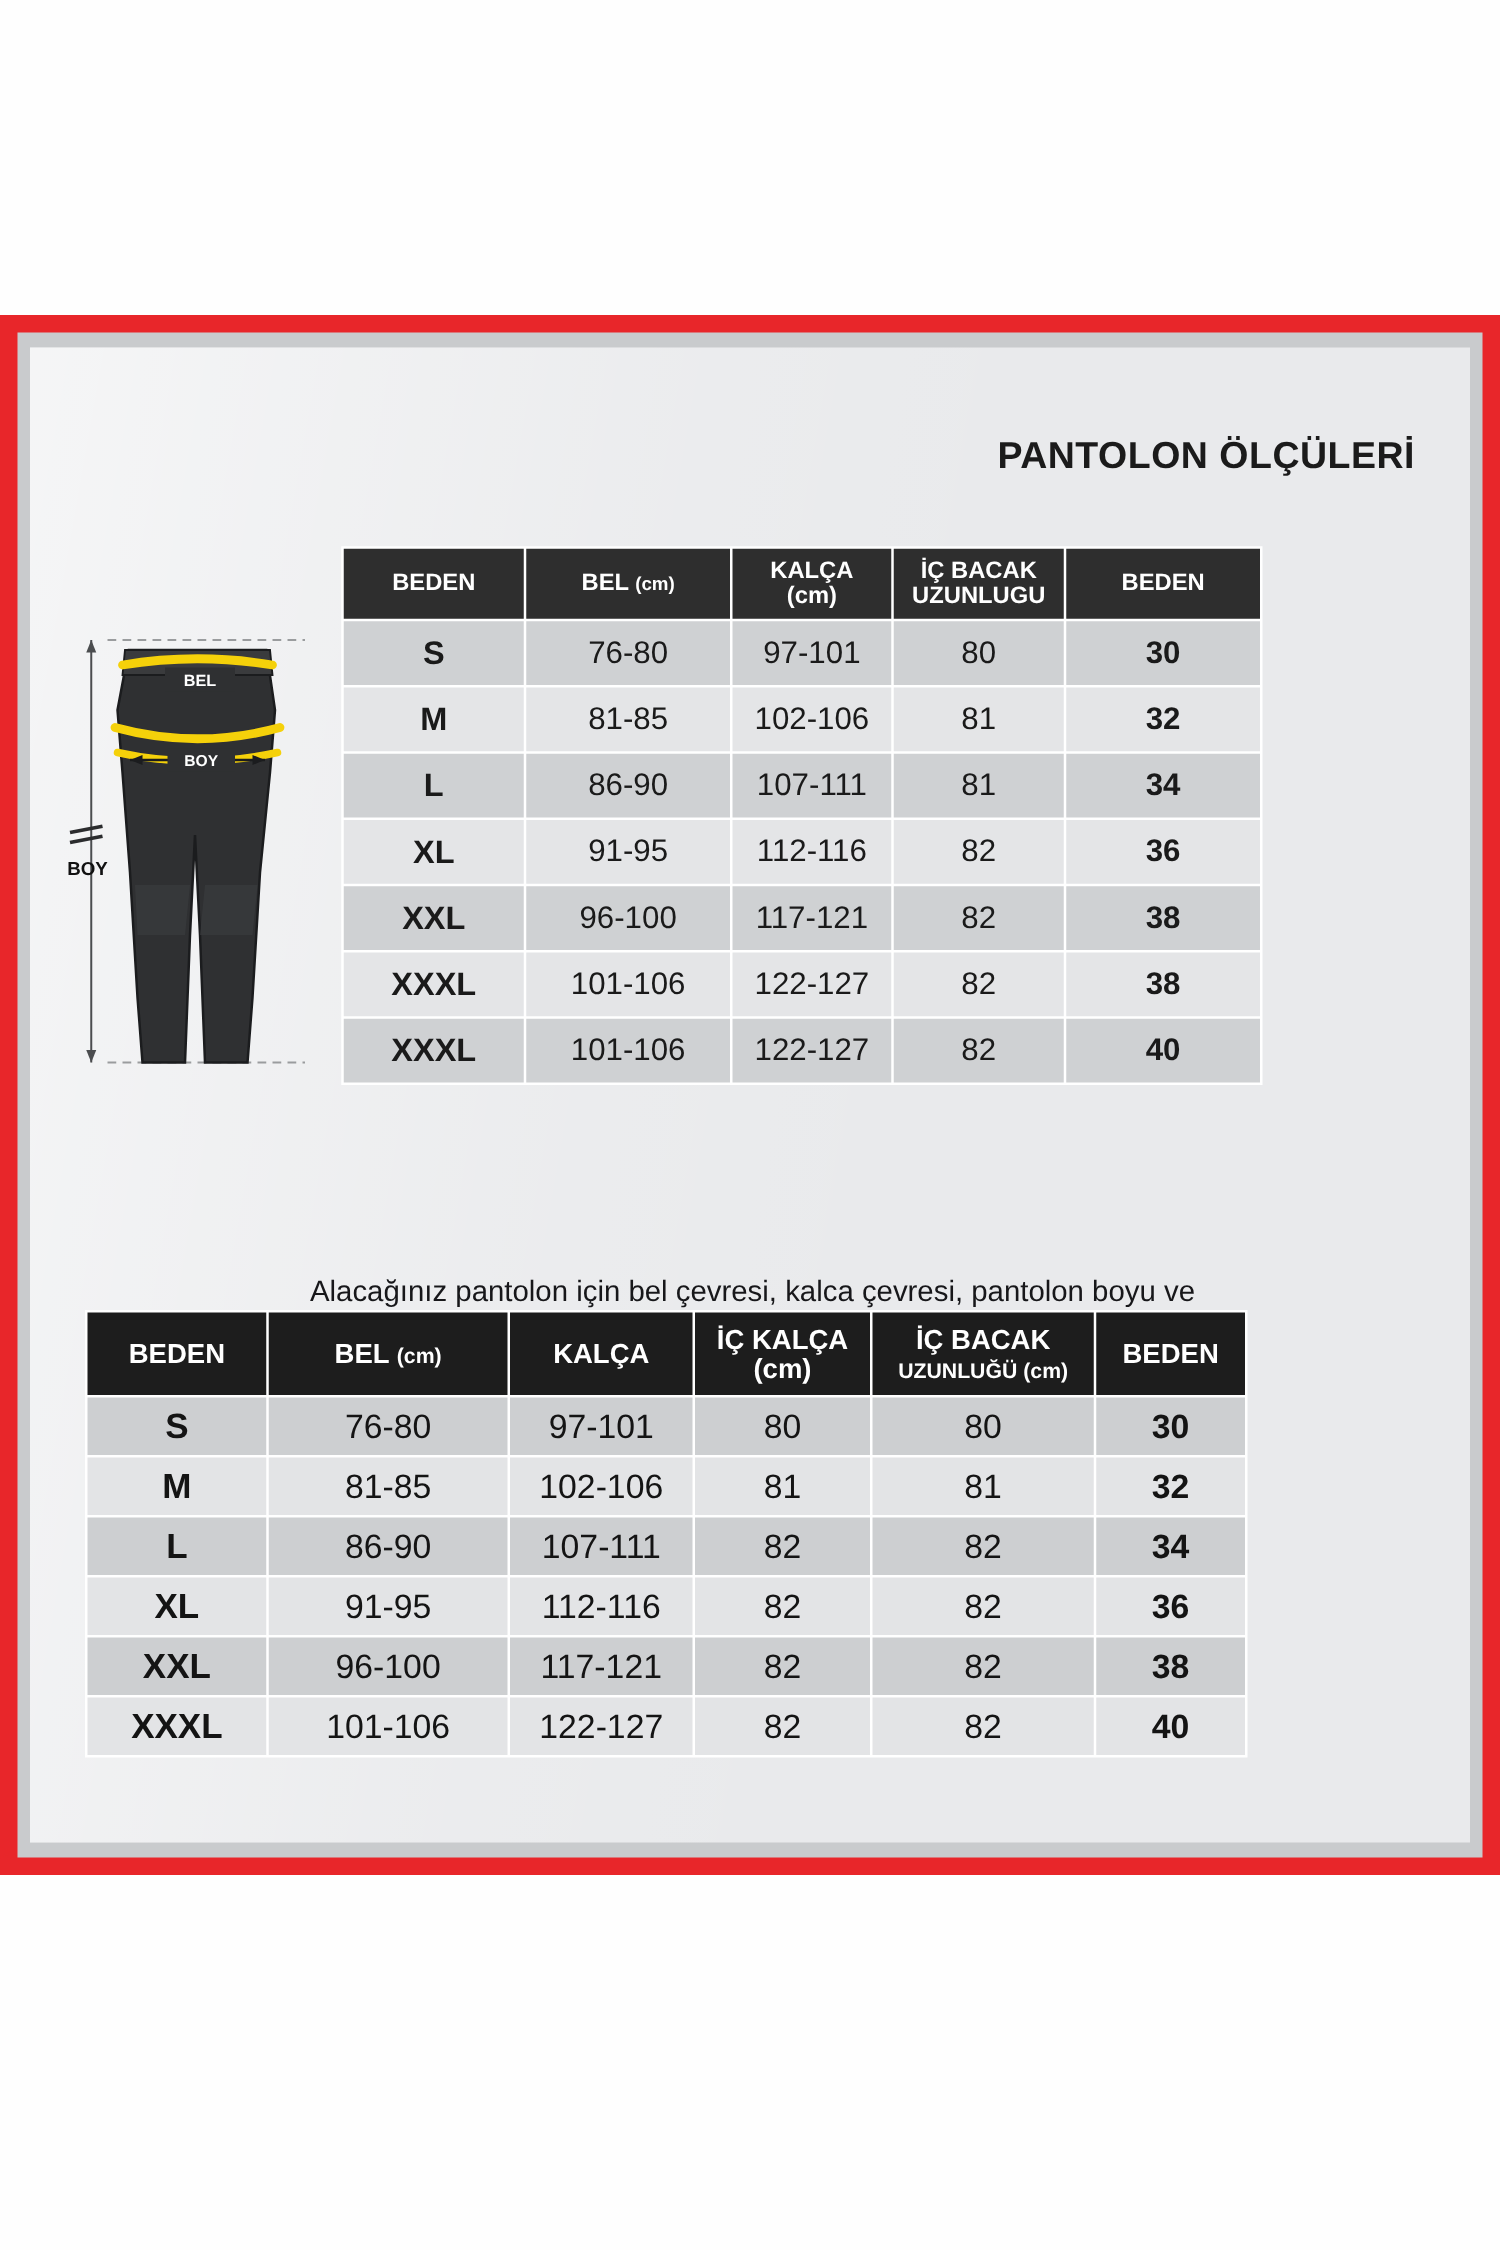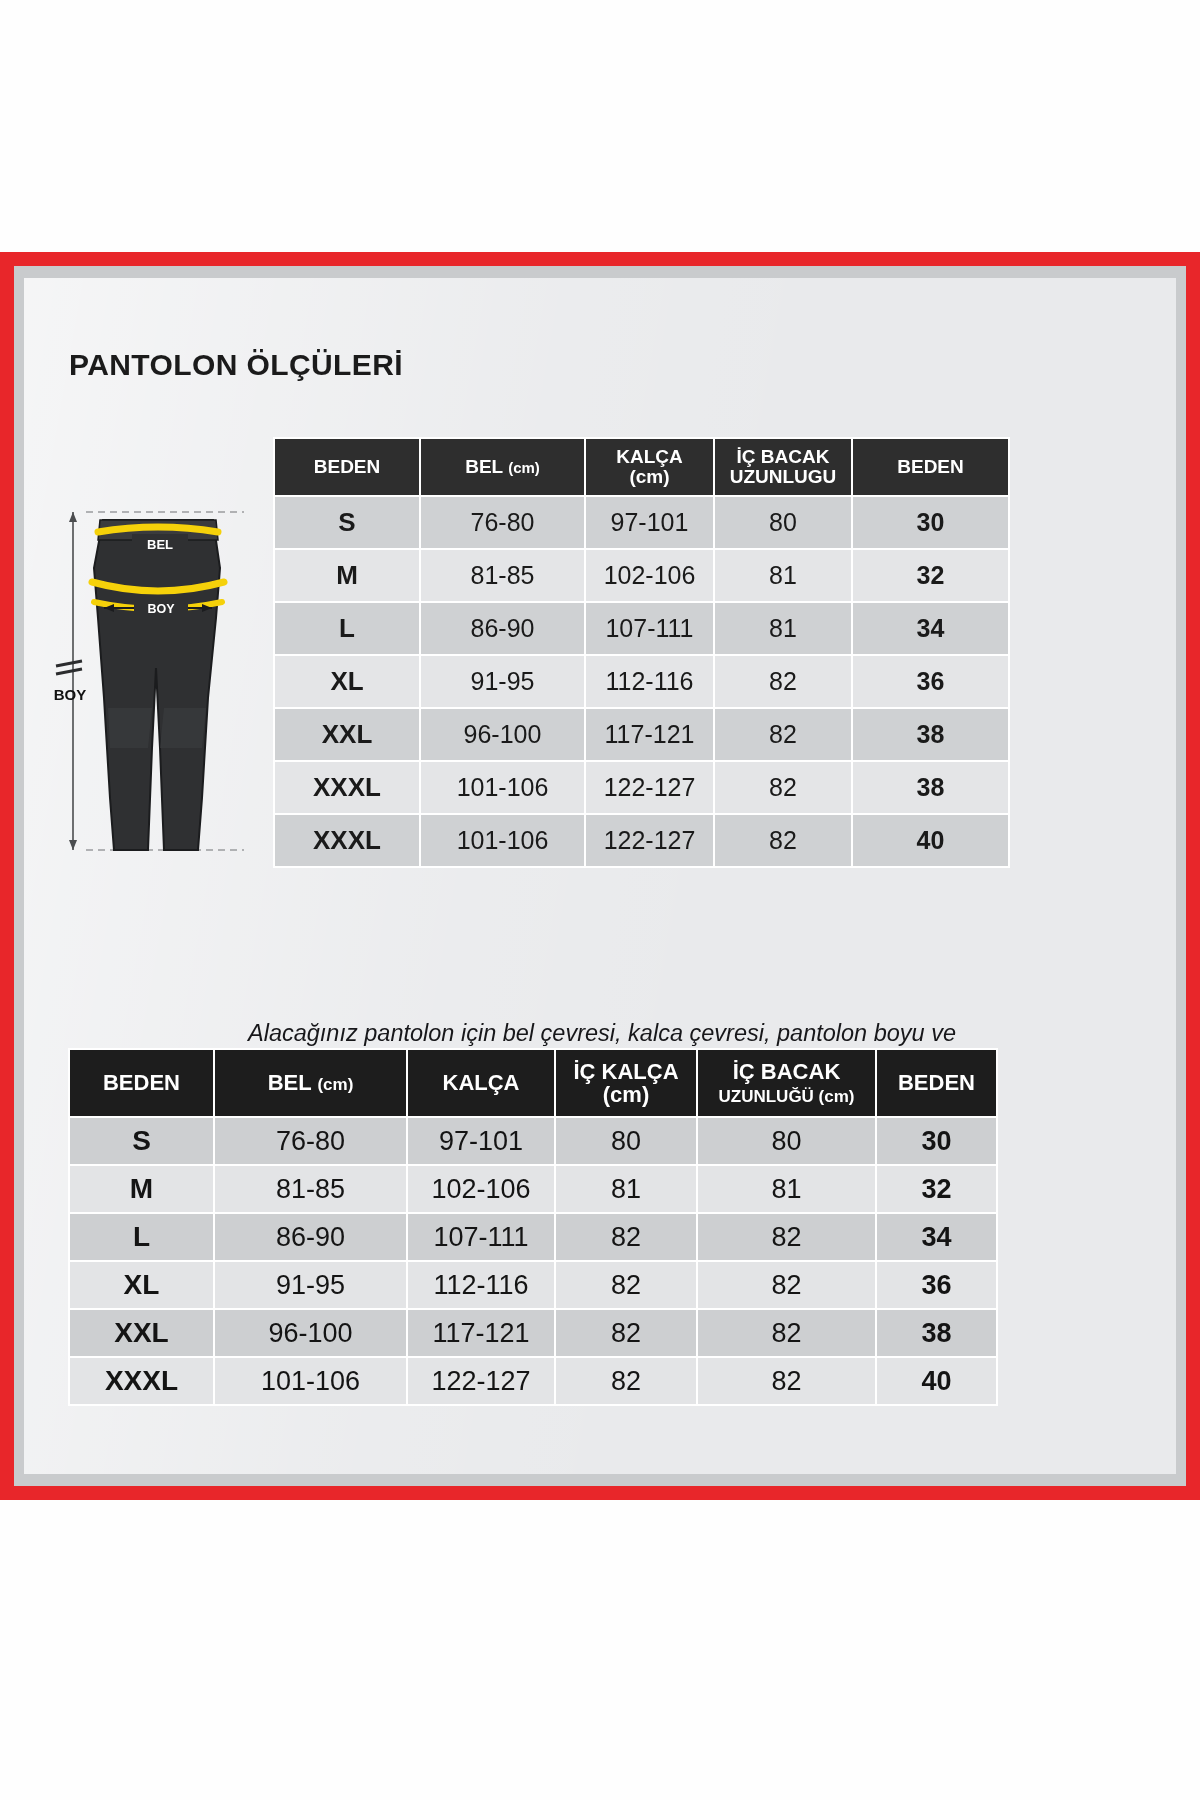--- a/index.html
+++ b/index.html
@@ -25,25 +25,24 @@
     background:#e9eaec;
   }
   .card-sheen{
     position:absolute;left:24px;top:278px;width:1152px;height:1196px;
     background:linear-gradient(100deg,rgba(255,255,255,.55) 0%,rgba(255,255,255,.12) 38%,rgba(255,255,255,0) 60%);
     pointer-events:none;
   }
 
   .title{
     position:absolute;left:0;top:348px;width:1132px;
-    text-align:left;
+    text-align:right;
     font-size:30px;font-weight:bold;color:#1b1b1b;
     letter-spacing:.4px;
     text-indent:38px;
-    padding-left:31px;
   }
 
   
   .t1{
     position:absolute;left:273px;top:437px;width:725px;
     border-collapse:separate;border-spacing:2px;
     background:#ffffff;
     table-layout:fixed;
   }
   .t1 th{
@@ -65,21 +64,21 @@
   .c1{width:144px;} .c2{width:163px;} .c3{width:127px;}
   .c4{width:136px;} .c5{width:155px;}
 
   
   .para{
     position:absolute;left:128px;top:1018px;width:948px;
     font-size:23.5px;color:#17171a;line-height:1.33;
     text-align:center;
     font-family:"Liberation Sans", sans-serif;
   }
-  .para div{white-space:nowrap;font-style:italic;}
+  .para div{white-space:nowrap;}
 
   
   .t2{
     position:absolute;left:68px;top:1048px;width:930px;
     border-collapse:separate;border-spacing:2px;
     background:#ffffff;table-layout:fixed;
   }
   .t2 th{
     background:#1d1d1d;color:#fff;
     font-size:22px;font-weight:bold;

